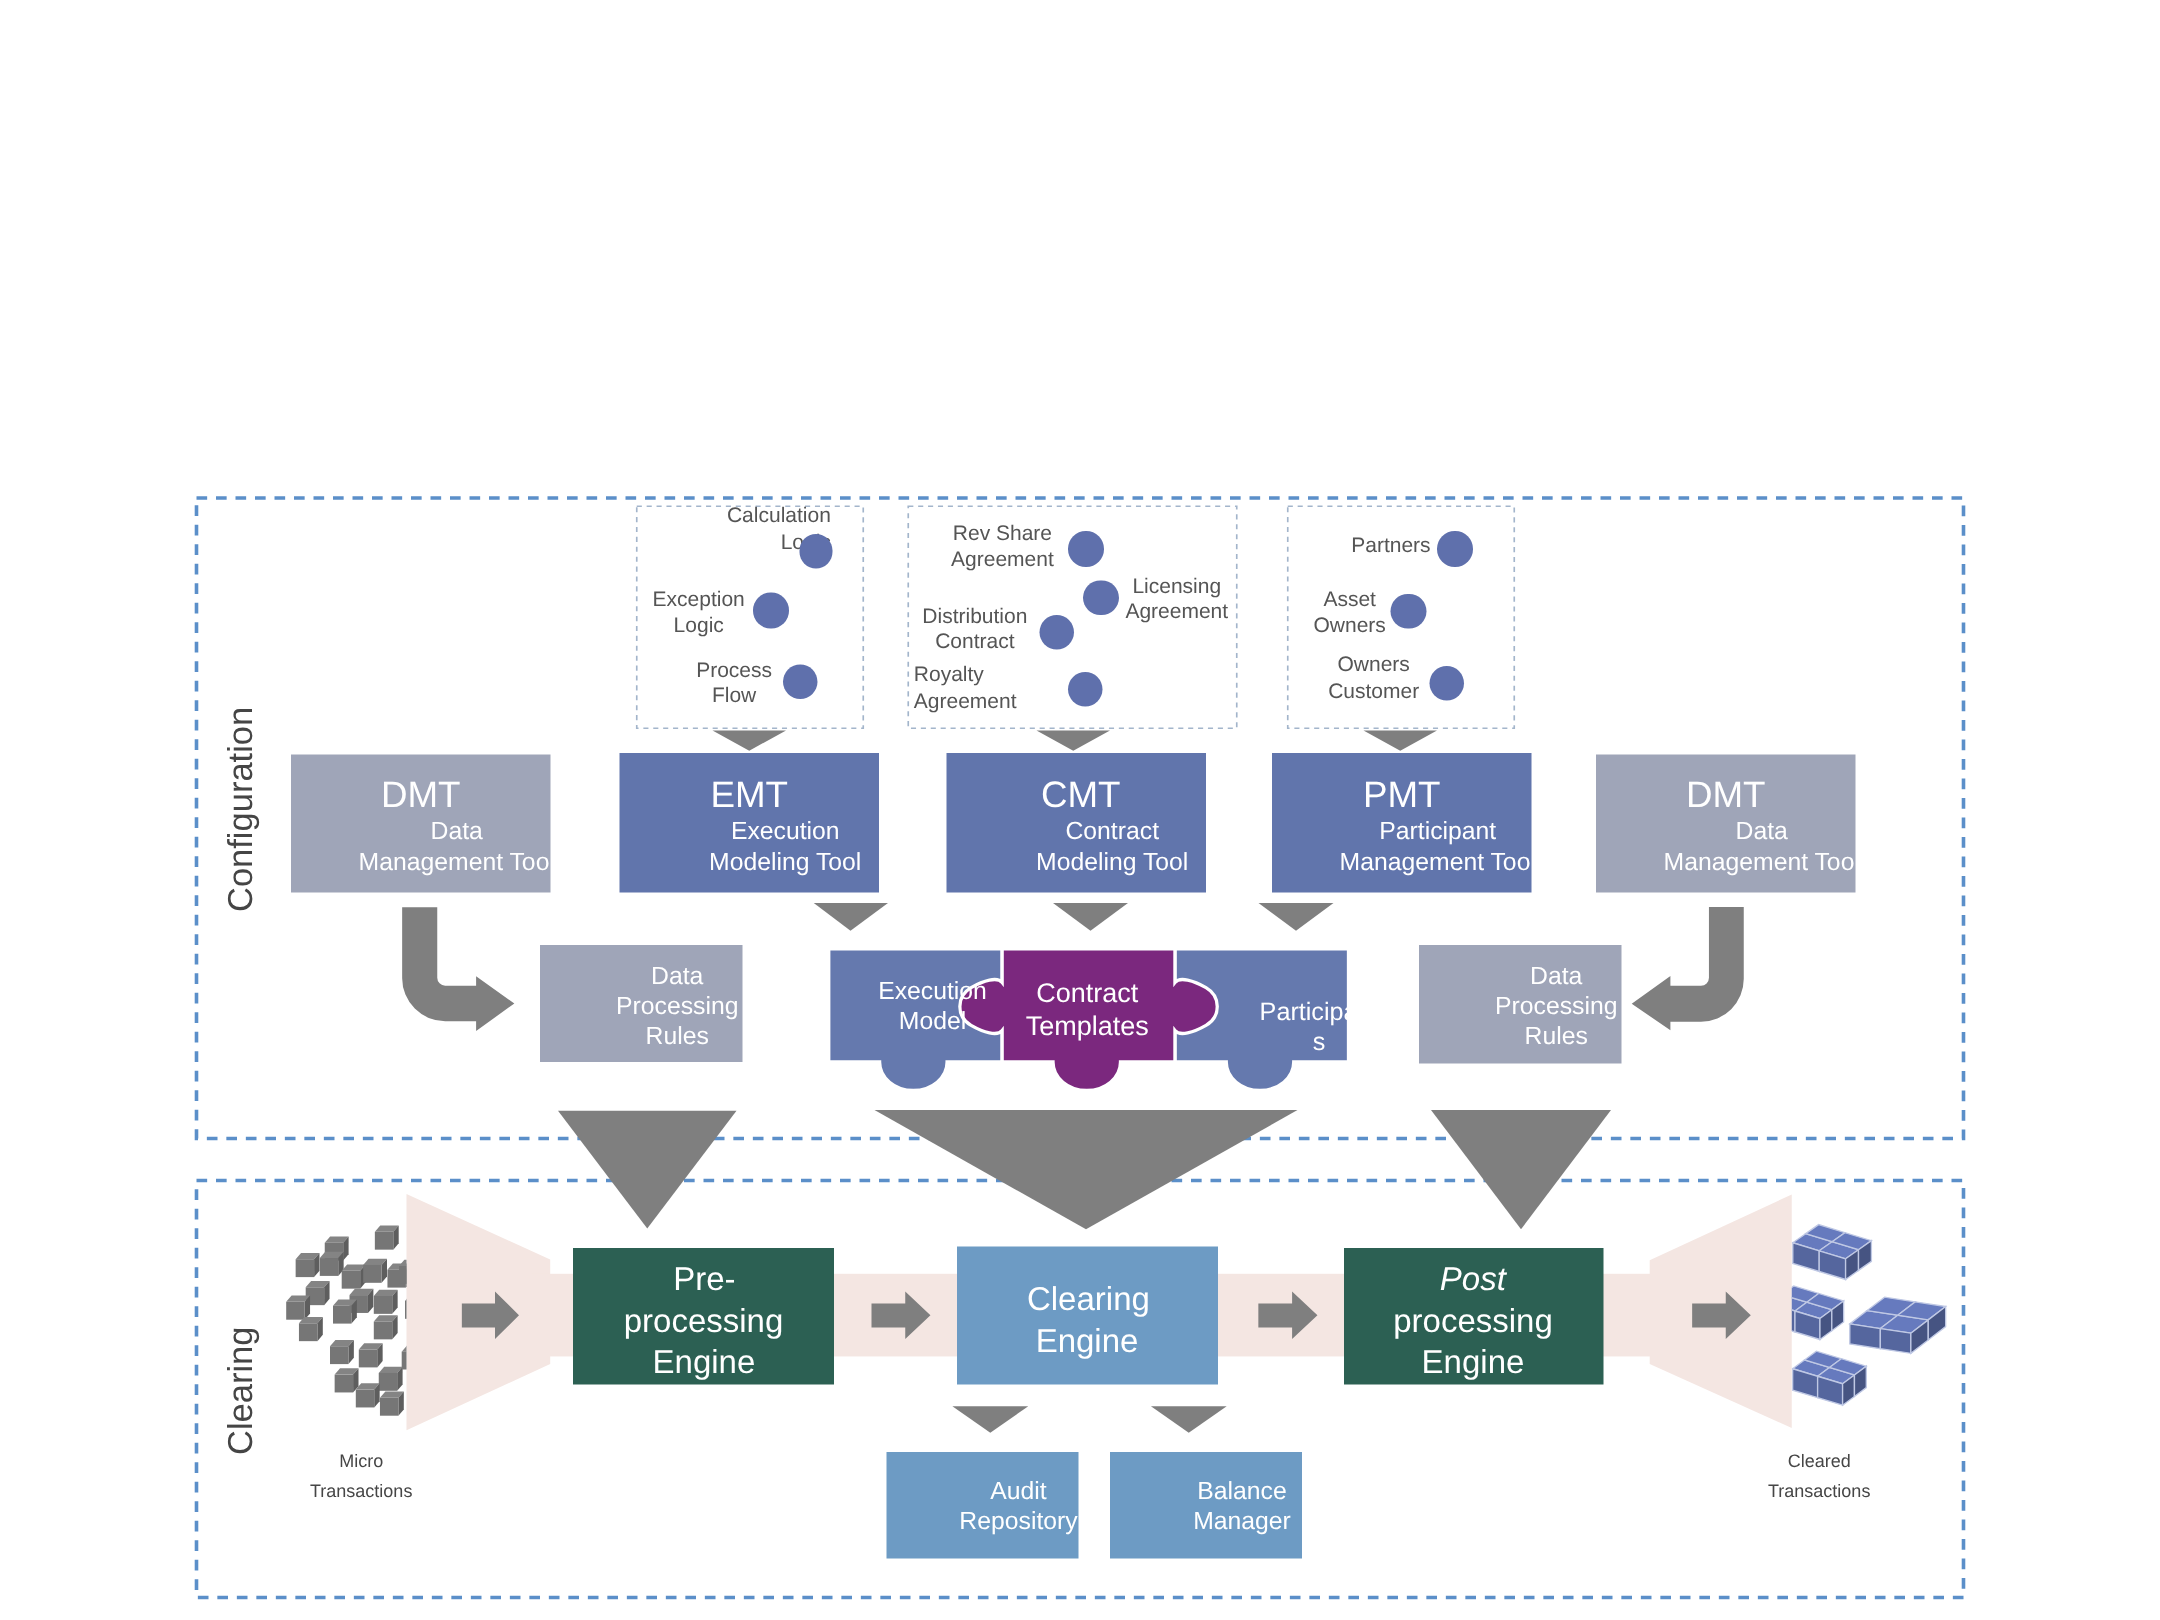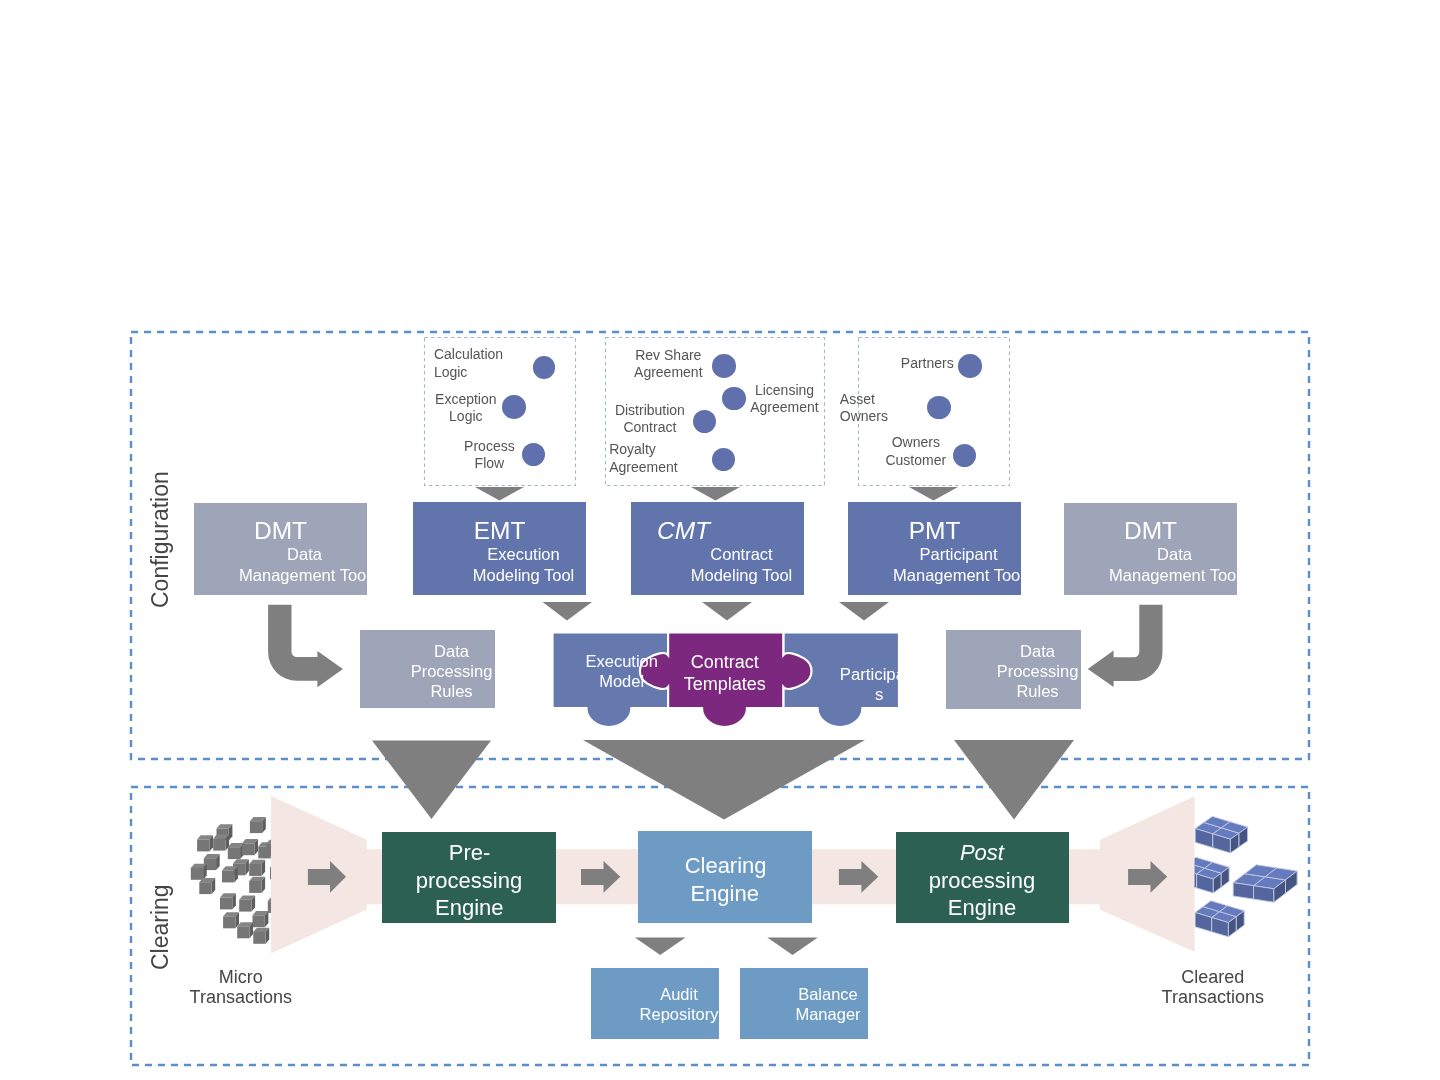--- a/index.html
+++ b/index.html
@@ -8,21 +8,21 @@
        font-family:"Liberation Sans",sans-serif;}
   #stage{position:relative;width:1440px;height:1080px;}
   .vlabel{position:absolute;color:#454545;font-size:23px;white-space:nowrap;
           transform-origin:left top;transform:rotate(-90deg);}
   
   .tl{position:absolute;text-align:center;color:#fff;white-space:nowrap;}
   .tl.big{font-size:24.5px;line-height:1;}
   .tl.sml{font-size:16.5px;line-height:1;padding-left:24px;}
   .tl.mid{font-size:20.5px;line-height:1;}
   .tl.eng{font-size:22px;line-height:1;}
-  .tl.cap{font-size:18px;line-height:1;color:#464646;}
+  .tl.cap{font-size:12px;line-height:1;color:#464646;}
   .blabel{position:absolute;color:#555555;font-size:14px;line-height:1.25;text-align:center;}
   .dot{position:absolute;border-radius:50%;background:#5F70AC;}
   svg{position:absolute;overflow:visible;}
 </style>
 </head>
 <body>
 
 <div id="stage">
 
   <svg width="1440" height="1080" style="left:0;top:0;">
@@ -40,35 +40,35 @@
   <div class="tl big" style="left:194px;top:518.7px;width:173px;">DMT</div>
   <div class="tl sml" style="left:194px;top:546.4px;width:173px;">Data</div>
   <div class="tl sml" style="left:194px;top:566.5px;width:173px;">Management Tool</div>
 
   <div style="position:absolute;left:413px;top:502px;width:173px;height:93px;background:#6175AC;"></div>
   <div class="tl big" style="left:413px;top:518.7px;width:173px;">EMT</div>
   <div class="tl sml" style="left:413px;top:546.4px;width:173px;">Execution</div>
   <div class="tl sml" style="left:413px;top:566.5px;width:173px;">Modeling Tool</div>
 
   <div style="position:absolute;left:631px;top:502px;width:173px;height:93px;background:#6175AC;"></div>
-  <div class="tl big" style="left:597px;top:518.7px;width:173px;font-style:italic;">CMT</div>
+  <div class="tl big" style="left:634px;top:518.7px;width:173px;">CMT</div>
   <div class="tl sml" style="left:631px;top:546.4px;width:173px;">Contract</div>
   <div class="tl sml" style="left:631px;top:566.5px;width:173px;">Modeling Tool</div>
 
   <div style="position:absolute;left:848px;top:502px;width:173px;height:93px;background:#6175AC;"></div>
   <div class="tl big" style="left:848px;top:518.7px;width:173px;">PMT</div>
   <div class="tl sml" style="left:848px;top:546.4px;width:173px;">Participant</div>
   <div class="tl sml" style="left:848px;top:566.5px;width:173px;">Management Tool</div>
 
   <div style="position:absolute;left:1064px;top:503px;width:173px;height:92px;background:#9FA5B8;"></div>
   <div class="tl big" style="left:1064px;top:518.7px;width:173px;">DMT</div>
   <div class="tl sml" style="left:1064px;top:546.4px;width:173px;">Data</div>
   <div class="tl sml" style="left:1064px;top:566.5px;width:173px;">Management Tool</div>
 
-  <div class="blabel" style="left:433.9px;top:346px;width:120px;text-align:left;">
+  <div class="blabel" style="left:433.9px;top:335px;width:120px;text-align:right;">
     <span>Calculation</span><br><span>Logic</span>
   </div>
   <div class="dot" style="left:532.6px;top:356.2px;width:22.8px;height:22.8px;"></div>
   <div class="blabel" style="left:405.8px;top:390.5px;width:120px;text-align:center;">
     <span>Exception</span><br><span>Logic</span>
   </div>
   <div class="dot" style="left:502.2px;top:395.3px;width:23.5px;height:23.5px;"></div>
   <div class="blabel" style="left:429.4px;top:437.6px;width:120px;text-align:center;">
     <span>Process</span><br><span>Flow</span>
   </div>
@@ -88,21 +88,21 @@
   <div class="dot" style="left:693.3px;top:410.0px;width:23.0px;height:23.0px;"></div>
   <div class="blabel" style="left:609.2px;top:441.3px;width:120px;text-align:left;">
     <span>Royalty</span><br><span>Agreement</span>
   </div>
   <div class="dot" style="left:712.0px;top:448.2px;width:23.0px;height:23.0px;"></div>
 
   <div class="blabel" style="left:867.3px;top:355.4px;width:120px;text-align:center;">
     <span>Partners</span>
   </div>
   <div class="dot" style="left:958.4px;top:354.0px;width:23.6px;height:23.6px;"></div>
-  <div class="blabel" style="left:839.8px;top:390.6px;width:120px;text-align:left;">
+  <div class="blabel" style="left:839.8px;top:390.6px;width:120px;text-align:center;">
     <span>Asset</span><br><span>Owners</span>
   </div>
   <div class="dot" style="left:927.0px;top:395.6px;width:23.6px;height:23.6px;"></div>
   <div class="blabel" style="left:855.8px;top:434.3px;width:120px;text-align:center;">
     <span>Owners</span><br><span>Customer</span>
   </div>
   <div class="dot" style="left:952.5px;top:443.9px;width:23.6px;height:23.6px;"></div>
 
   <svg width="1440" height="1080" style="left:0;top:0;">
     <polygon points="475,487 524,487 499.5,500.5" fill="#7F7F7F"></polygon>

